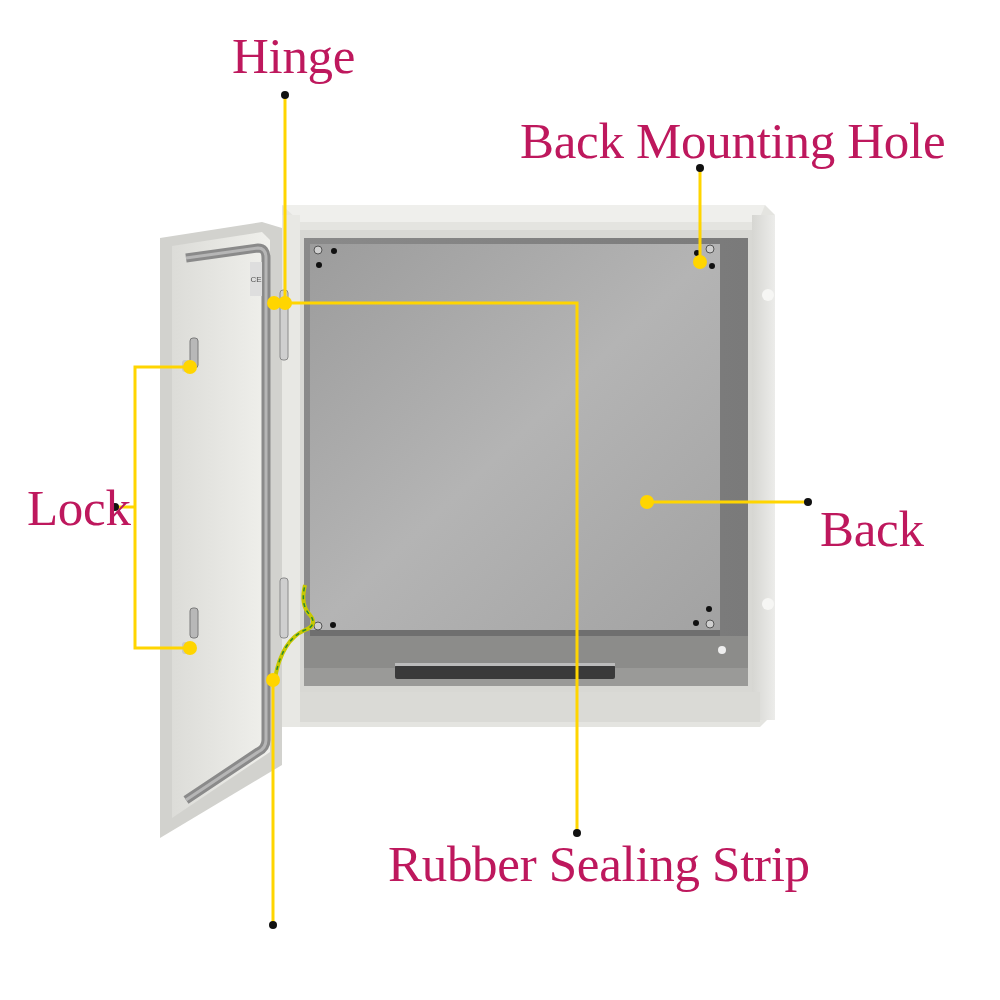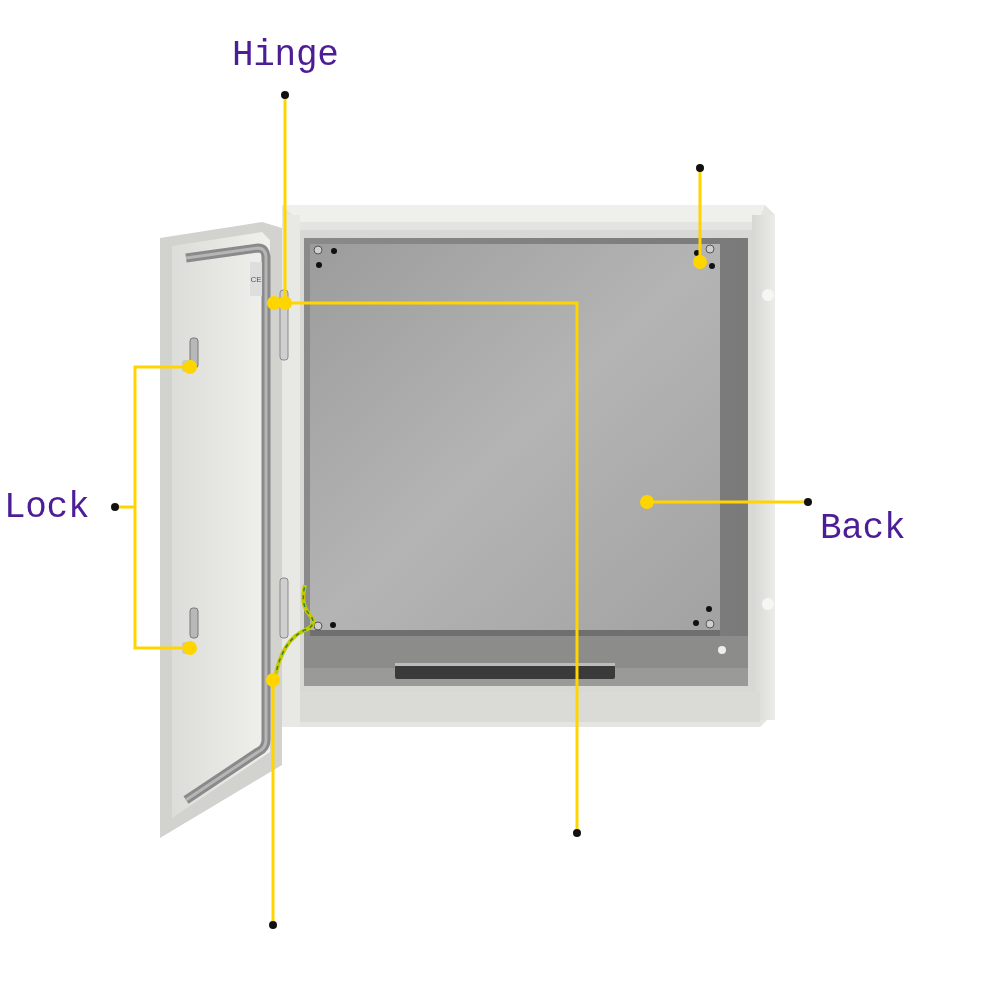--- a/index.html
+++ b/index.html
@@ -1,21 +1,21 @@
 <!DOCTYPE html>
 <html><head>
 <meta charset="utf-8">
 <style>
   html, body { margin: 0; padding: 0; background: #ffffff; }
   body { width: 1000px; height: 1000px; position: relative; overflow: hidden;
          font-family: "Liberation Sans", sans-serif; }
   .stage { position: absolute; left: 0; top: 0; width: 1000px; height: 1000px; }
   svg.art { position: absolute; left: 0; top: 0; }
-  .label { position: absolute; color: #4c1d95; font-family: Liberation Mono, monospace;
-           font-size: 36px; line-height: 38px; white-space: nowrap; letter-spacing: -0.3px; }
+  .label { position: absolute; color: #be185d; font-family: Liberation Serif, serif;
+           font-size: 51px; line-height: 38px; white-space: nowrap; letter-spacing: -0.3px; }
 </style>
 </head>
 <body>
 
 <div class="stage">
 
   <svg class="art" width="1000" height="1000" viewBox="0 0 1000 1000">
     <defs>
       <linearGradient id="plateGrad" x1="0" y1="0" x2="1" y2="1">
         <stop offset="0" stop-color="#9c9c9c"></stop>
@@ -132,16 +132,18 @@
       <circle cx="285" cy="95" r="4"></circle>
       <circle cx="700" cy="168" r="4"></circle>
       <circle cx="115" cy="507" r="4"></circle>
       <circle cx="808" cy="502" r="4"></circle>
       <circle cx="577" cy="833" r="4"></circle>
       <circle cx="273" cy="925" r="4"></circle>
     </g>
   </svg>
 
   <div class="label" style="left:232px; top:37px;">Hinge</div>
-  <div class="label" style="left:4px; top:489px;">Lock</div>
+  <div class="label" style="left:520px; top:122px;">Back Mounting Hole</div>
+  <div class="label" style="left:27px; top:489px;">Lock</div>
   <div class="label" style="left:820px; top:510px;">Back</div>
+  <div class="label" style="left:388px; top:845px;">Rubber Sealing Strip</div>
 
 </div>
 
 </body></html>

